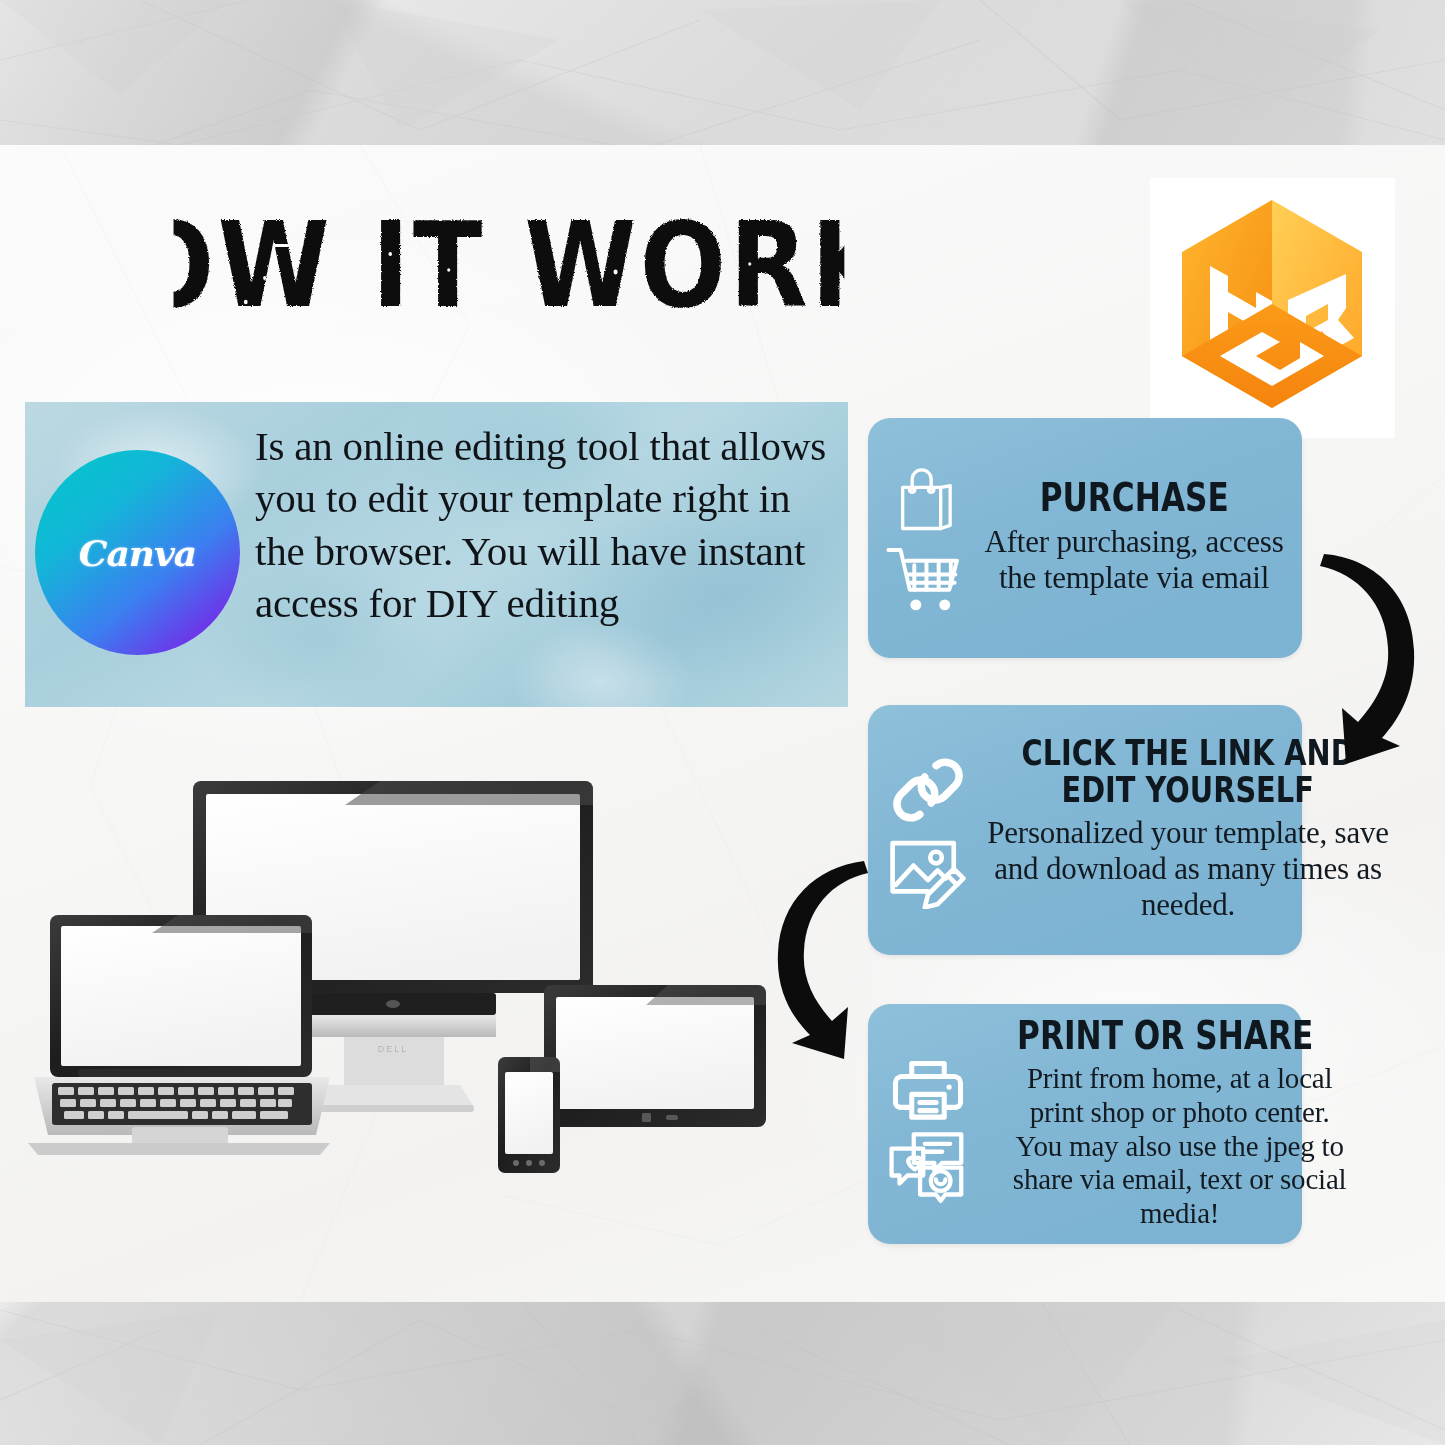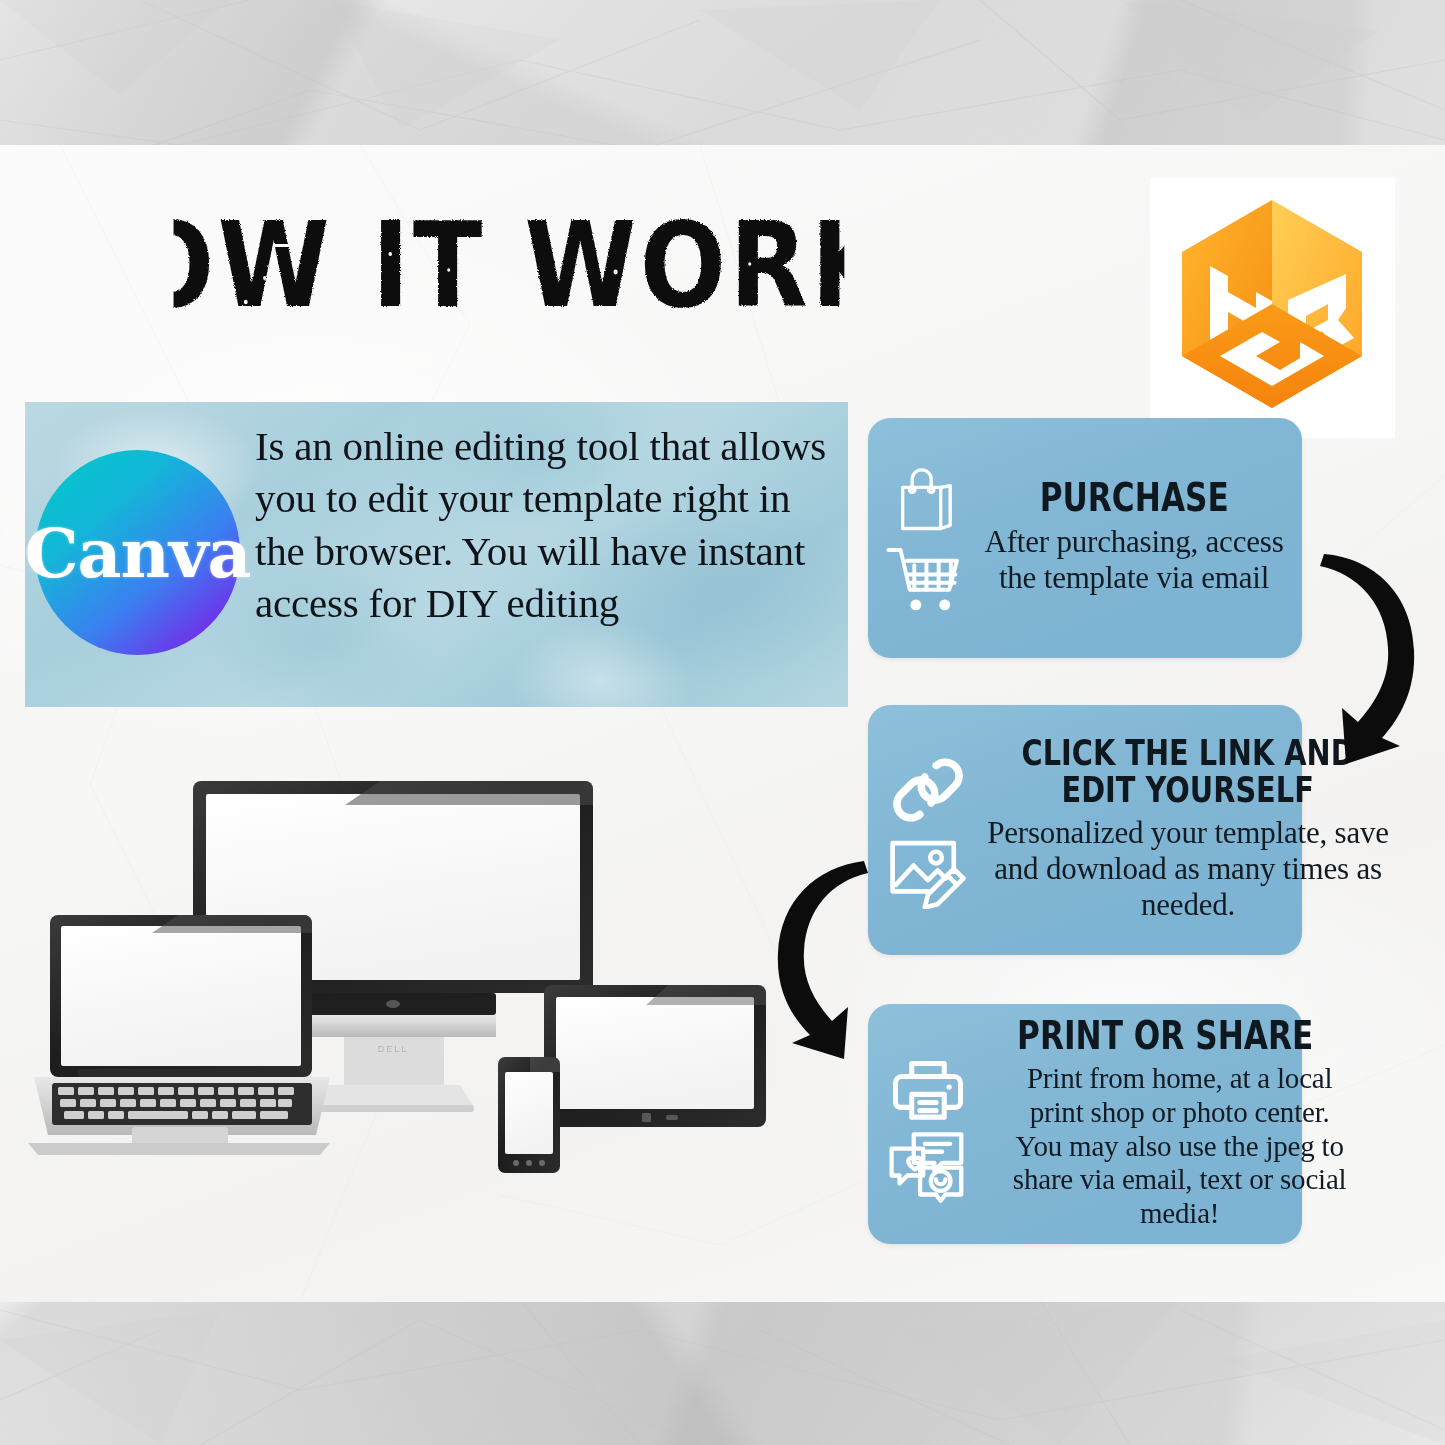--- a/index.html
+++ b/index.html
@@ -71,22 +71,22 @@
       linear-gradient(145deg,#bcd9e2 0%,#a9cfdd 30%,#b7d8e3 55%,#9fc9d9 78%,#b4d6e1 100%);
   }
   #canva-circle {
     position:absolute; left:10px; top:48px;
     width:205px; height:205px; border-radius:50%;
     background:linear-gradient(140deg,#00c9c8 0%,#13b6d8 32%,#3b7ff0 62%,#6b37ea 85%,#8a22e3 100%);
     display:flex; align-items:center; justify-content:center;
   }
   #canva-wordmark {
     font-family:"DejaVu Serif", serif;
-    font-weight:bold;
-    font-size:68px; color:#ffffff; letter-spacing:-1px;
+    font-style:italic; font-weight:bold;
+    font-size:36px; color:#ffffff; letter-spacing:-1px;
     text-shadow:0 0 3px rgba(255,255,255,.45);
   }
   #canva-text {
     position:absolute; left:230px; top:18px; width:585px;
     text-align:left; color:#101418;
     font-family:"Liberation Serif", serif;
     font-size:41px; line-height:1.28; letter-spacing:-.2px;
   }
 
   

